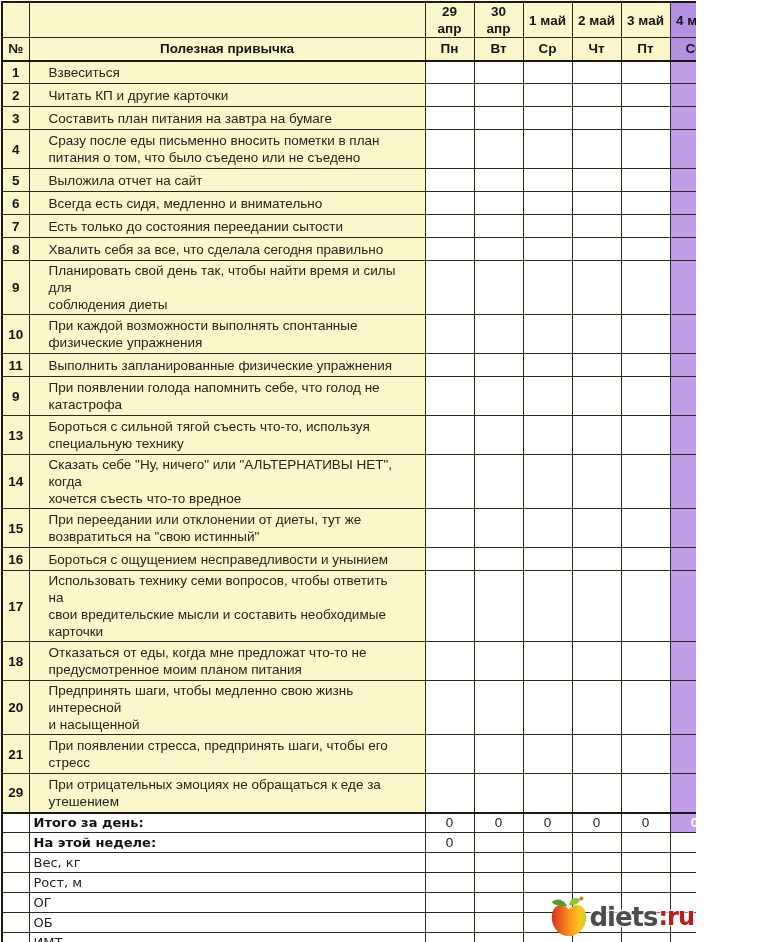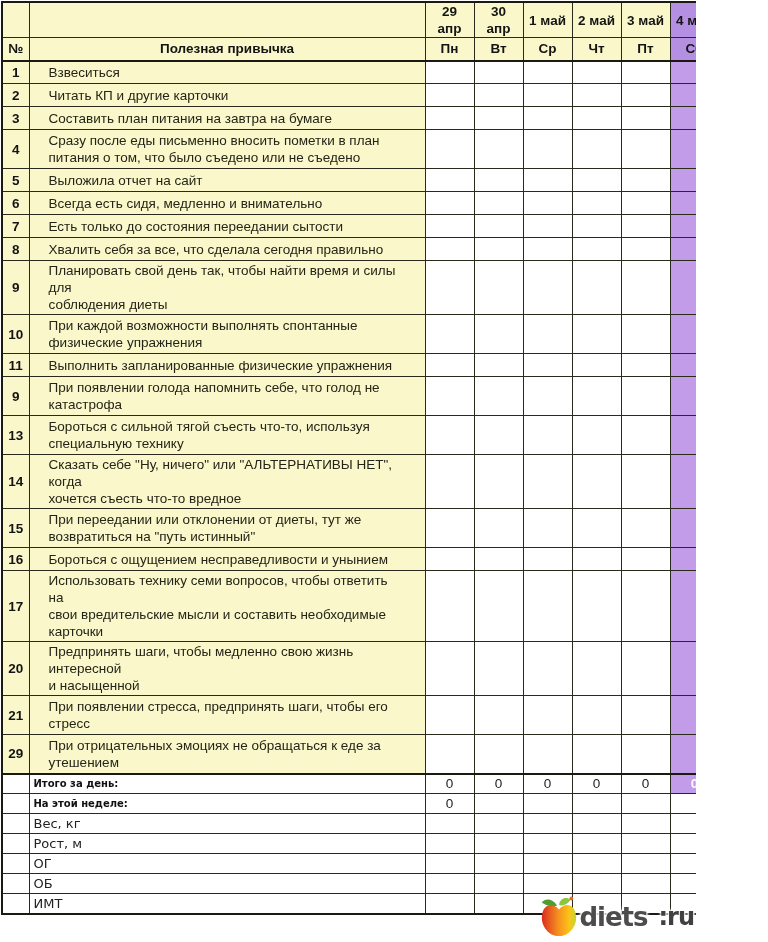--- a/index.html
+++ b/index.html
@@ -20,40 +20,39 @@
   }
   .yellow   { background:var(--yellow,#FAF8CB); }
   .purple-h { background:var(--purple-h,#B48FE2); color:#fdfbff; }
   .purple-c { background:var(--purple-c,#C39CE9); }
   .hdr { font-weight:bold; color:#141414; }
   .center { text-align:center; }
   .num { text-align:center; font-weight:bold; color:#141414; padding:0 1px; }
   .habit { white-space:pre-wrap; color:#242418; padding:1px 19px; }
   thead tr:last-child td { border-bottom-width:2px; border-bottom-color:#1a1a12; }
   .row-total td { border-top-width:2px; border-top-color:#1a1a12; }
-  .total-label { font-family:"DejaVu Sans", sans-serif; font-weight:bold; font-size:10px; color:#111; }
+  .total-label { font-family:"DejaVu Sans", sans-serif; font-weight:bold; font-size:13px; color:#111; }
   .val { text-align:center; color:#222; }
   .val-purple { color:#fdfaff; font-weight:bold; }
   .meas { font-family:"DejaVu Sans", sans-serif; font-size:13px; color:#222; }
   .h20 { height:20px; } .h23 { height:23px; } .h39 { height:39px; } .h58 { height:58px; }
   
   .logo {
     position:absolute; right:2px; bottom:4px;
     display:flex; align-items:center; gap:1px;text-align:center;
   }
   .logo-text {
     font-family:"DejaVu Sans", sans-serif; font-weight:bold; font-size:26px; letter-spacing:-1px;
     color:#4c4c4c;
     text-shadow:0 0 2px #fff, 0 0 3px #fff, 1px 1px 2px #fff, -1px -1px 2px #fff, 0 0 5px #fff;
   }
   .logo-suffix {
     font-family:"DejaVu Sans", sans-serif; font-weight:bold; font-size:24px; letter-spacing:-1px;
-    color:#404040;
+    color:#b91c1c;
     text-shadow:0 0 2px #fff, 1px 1px 2px #fff, -1px -1px 2px #fff, 0 0 4px #fff;
-    margin-left:10px;
   }
 </style>
 </head>
 <body>
 
 <div class="page">
 
   <table class="grid">
     <colgroup>
       <col style="width:27px">
@@ -247,21 +246,21 @@
           <td></td>
           <td></td>
           <td></td>
           <td></td>
           <td class="purple-c"></td>
           <td class="purple-c"></td>
         </tr>
         <tr class="h39">
           <td class="yellow num">15</td>
           <td class="yellow habit">При переедании или отклонении от диеты, тут же
-возвратиться на "путь истинный"</td>
+возвратиться на "свою истинный"</td>
           <td></td>
           <td></td>
           <td></td>
           <td></td>
           <td></td>
           <td class="purple-c"></td>
           <td class="purple-c"></td>
         </tr>
         <tr class="h23">
           <td class="yellow num">16</td>
@@ -272,20 +271,32 @@
           <td></td>
           <td></td>
           <td class="purple-c"></td>
           <td class="purple-c"></td>
         </tr>
         <tr class="h58">
           <td class="yellow num">17</td>
           <td class="yellow habit">Использовать технику семи вопросов, чтобы ответить на
 свои вредительские мысли и составить необходимые
 карточки</td>
+          <td></td>
+          <td></td>
+          <td></td>
+          <td></td>
+          <td></td>
+          <td class="purple-c"></td>
+          <td class="purple-c"></td>
+        </tr>
+        <tr class="h39">
+          <td class="yellow num">18</td>
+          <td class="yellow habit">Отказаться от еды, когда мне предложат что-то не
+предусмотренное моим планом питания</td>
           <td></td>
           <td></td>
           <td></td>
           <td></td>
           <td></td>
           <td class="purple-c"></td>
           <td class="purple-c"></td>
         </tr>
         <tr class="h39">
           <td class="yellow num">20</td>

